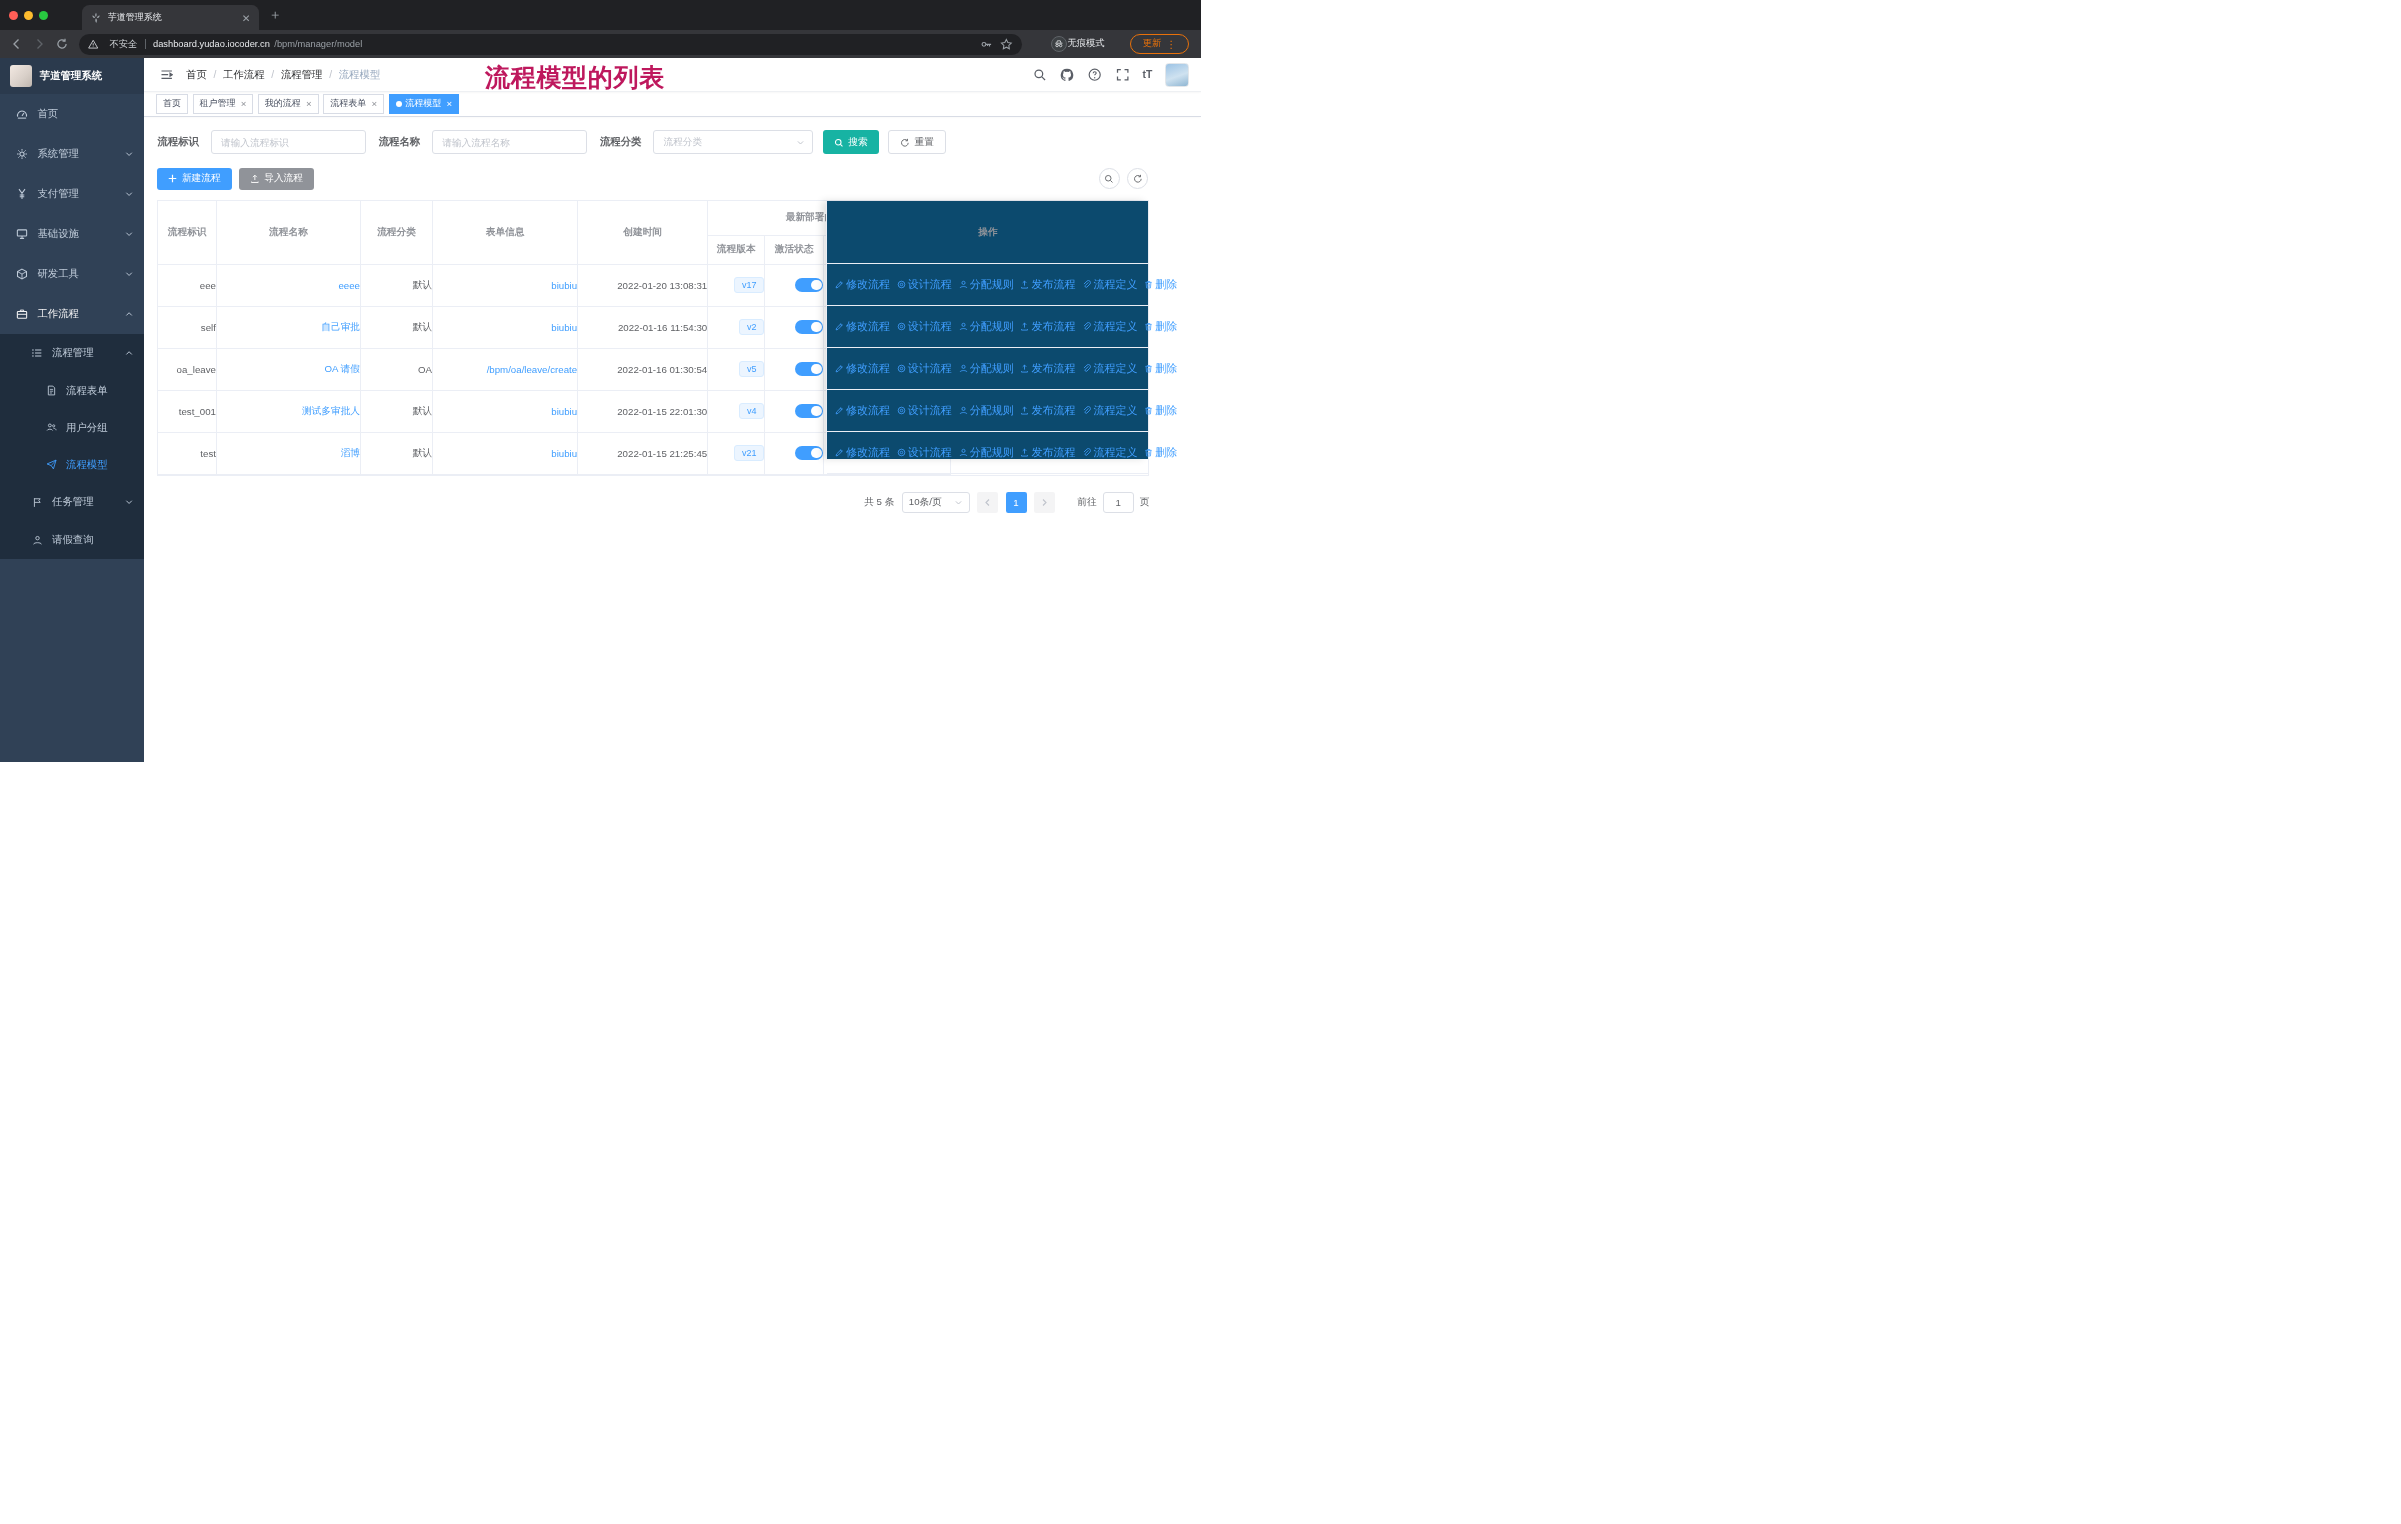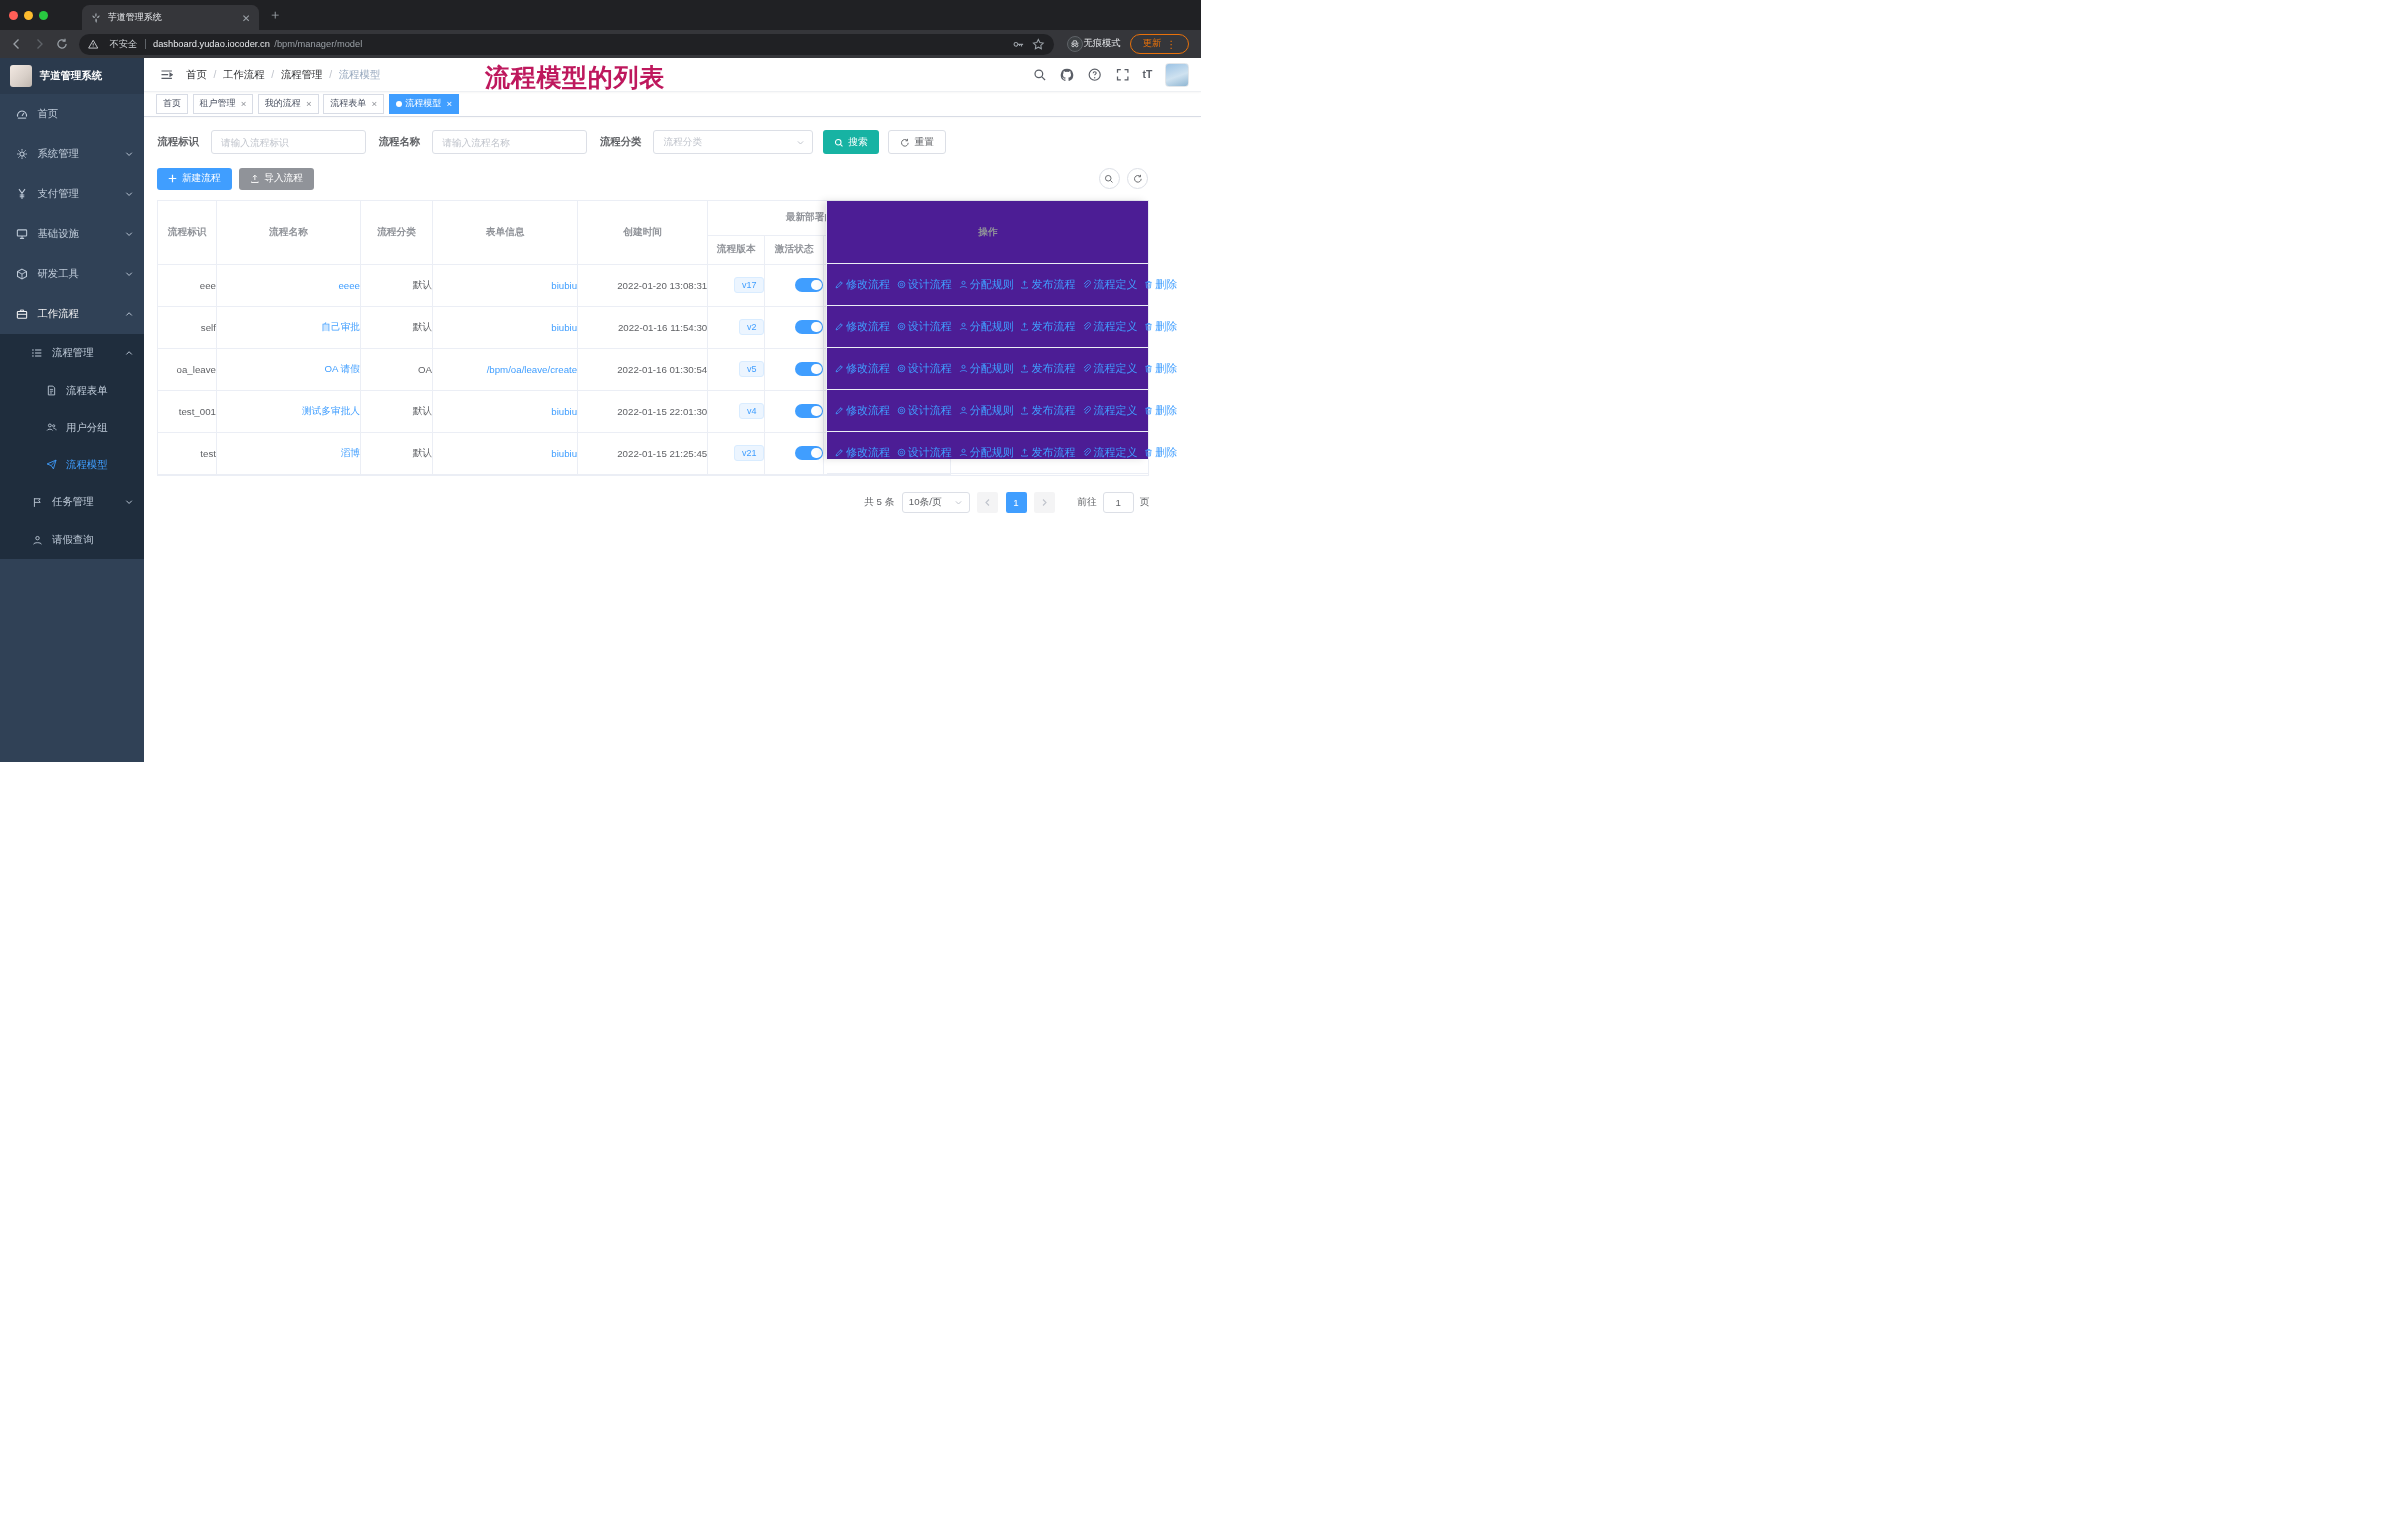--- a/index.html
+++ b/index.html
@@ -18,21 +18,21 @@
   .chrome-bar{height:28px;background:#35363a;display:flex;align-items:center;padding:0 7.4px;gap:3px;}
   .nav-ic{width:19.4px;height:19.4px;display:flex;align-items:center;justify-content:center;color:#9aa0a6}
   .nav-ic.dim{color:#5f6368}
   .omnibox{flex:1;height:21px;background:#202124;border-radius:10.4px;display:flex;align-items:center;padding:0 9px;margin:0 4.5px;color:#e8eaed;font-size:9.3px;gap:4.5px;}
   .sec-warn{display:flex;align-items:center;gap:11px;color:#cfd2d6;}
   .omni-sep{width:0.7px;height:10.4px;background:#5f6368;margin:0 3px;}
   .url-domain{color:#e8eaed}
   .url-path{color:#9aa0a6}
   .omni-spacer{flex:1}
   .omni-right{display:flex;align-items:center;gap:7.4px;color:#9aa0a6}
-  .incog{display:flex;align-items:center;gap:0;color:#e8eaed;font-size:9.3px;margin:0 6px;}
+  .incog{display:flex;align-items:center;gap:0;color:#e8eaed;font-size:9.3px;margin:0 22px;}
   .incog-circle{width:16.4px;height:16.4px;border-radius:50%;background:#3c4043;border:0.7px solid #5f6368;display:flex;align-items:center;justify-content:center;color:#e8eaed}
   .update-pill{display:flex;align-items:center;gap:4.5px;border:1.1px solid #e8710a;color:#e8710a;border-radius:10.4px;height:19.4px;padding:0 12px;font-size:9.3px;margin-right:4.5px;}
   .update-pill .dots{font-size:10.4px;letter-spacing:0;}
 
   
   .app{display:flex;height:704px;}
   .sidebar{width:144px;flex:none;background:#304156;color:#bfcbd9;font-size:10.4px;overflow:hidden;}
   .logo-row{height:36px;display:flex;align-items:center;padding:0 10.4px;gap:7.4px;background:#2b3a4d;}
   .logo-img{width:22px;height:22px;border-radius:3px;background:linear-gradient(135deg,#f3e9e2,#d8cfc8 60%,#bfb6ae);flex:none;}
   .logo-title{color:#fff;font-weight:700;font-size:10.4px;white-space:nowrap;}
@@ -86,21 +86,21 @@
   .table-wrap{position:relative;width:992px;border:0.7px solid #ebeef5;}
   table.grid{border-collapse:collapse;table-layout:fixed;width:793px;font-size:9.7px;}
   table.grid th{font-weight:700;color:#909399;border-right:0.7px solid #ebeef5;border-bottom:0.7px solid #ebeef5;text-align:center;background:#fff;}
   table.grid tr.h1 th{height:34px;}
   table.grid tr.h2 th{height:29px;}
   table.grid td{height:42px;border-right:0.7px solid #ebeef5;border-bottom:0.7px solid #ebeef5;text-align:right;color:#606266;background:#fff;overflow:hidden;white-space:nowrap;}
   table.grid a{color:#409eff;text-decoration:none;cursor:pointer;}
   .ver-tag{display:inline-block;height:16.4px;line-height:15px;padding:0 6.7px;font-size:9px;color:#409eff;background:#ecf5ff;border:0.7px solid #d9ecff;border-radius:3px;}
   .switch{display:inline-block;width:28px;height:13.4px;border-radius:7.4px;background:#409eff;position:relative;vertical-align:middle;cursor:pointer;}
   .switch .knob{position:absolute;right:1.5px;top:1.5px;width:10.4px;height:10.4px;border-radius:50%;background:#fff;}
-  .fixed-col{position:absolute;top:0;right:0;bottom:16px;width:322px;background:#4c1d95;box-shadow:-4.5px 0 7.4px rgba(0,0,0,.12);border-left:0.7px solid #ebeef5;}
+  .fixed-col{position:absolute;top:0;right:0;bottom:16px;width:322px;background:#0c4a6e;box-shadow:-4.5px 0 7.4px rgba(0,0,0,.12);border-left:0.7px solid #ebeef5;}
   .fixed-head{height:63px;display:flex;align-items:center;justify-content:center;font-weight:700;color:#909399;font-size:9.7px;border-bottom:0.7px solid #ebeef5;}
   .fixed-row{height:42px;display:flex;align-items:center;border-bottom:0.7px solid #ebeef5;padding-left:7.4px;gap:6.7px;}
   .act{display:inline-flex;align-items:center;gap:2.2px;color:#409eff;font-size:11px;text-decoration:none;cursor:pointer;white-space:nowrap;}
   .act .ai{display:inline-flex;width:9px;height:9px;}
 
   
   .pagination{display:flex;align-items:center;justify-content:flex-end;gap:7.4px;margin-top:16.4px;font-size:9.7px;color:#606266;width:992px;}
   .pg-size{width:68px;height:21px;border:0.7px solid #dcdfe6;border-radius:3px;display:flex;align-items:center;justify-content:space-between;padding:0 6px;cursor:pointer;color:#606266;}
   .pg-btn{width:21px;height:21px;border:none;background:#f4f4f5;border-radius:2.2px;color:#c0c4cc;display:flex;align-items:center;justify-content:center;cursor:pointer;}
   .pg-page{width:21px;height:21px;border:none;background:#409eff;border-radius:2.2px;color:#fff;font-size:9.7px;cursor:pointer;}

